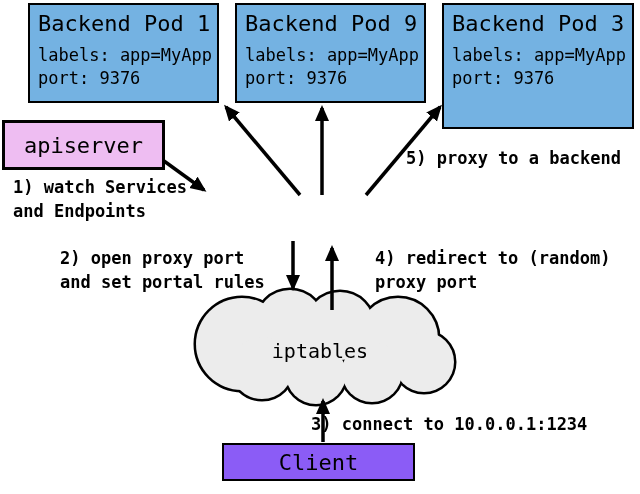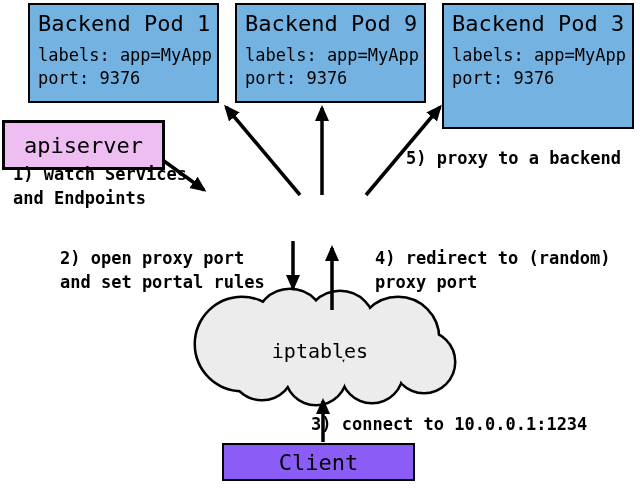--- a/index.html
+++ b/index.html
@@ -11,21 +11,21 @@
   .box { position:absolute; box-sizing:border-box; border:2px solid #000; }
   .pod { background:#74b2e2; padding:5px 0 16px 8px; }
   .pod-title { font-size:22px; line-height:27px; white-space:nowrap; }
   .pod-line  { font-size:17px; line-height:23px; white-space:nowrap; }
   .pod-line.first { margin-top:7px; }
   .center { display:flex; align-items:center; justify-content:center; font-size:22px; }
   .apiserver-box { left:2px;   top:120px; width:163px; height:50px; background:#eebdf2; border-width:3px; }
   .kubeproxy-box { left:212px; top:195px; width:216px; height:47px; background:#a9e878; }
   .client-box    { left:222px; top:443px; width:193px; height:38px; background:#8b5cf6; }
   .step { position:absolute; font-weight:bold; font-size:17px; line-height:24px; white-space:pre; }
-  .step1 { left:13px;  top:162px; }
+  .step1 { left:13px;  top:175px; }
   .step2 { left:60px;  top:246px; }
   .step3 { left:311px; top:412px; }
   .step4 { left:343px; top:246px;margin-left:32px; }
   .step5 { left:406px; top:146px; }
   .cloud-label { position:absolute; left:250px; top:339px; width:140px; text-align:center; font-size:20px; }
 </style>
 </head>
 <body>
 
 <div class="canvas">

